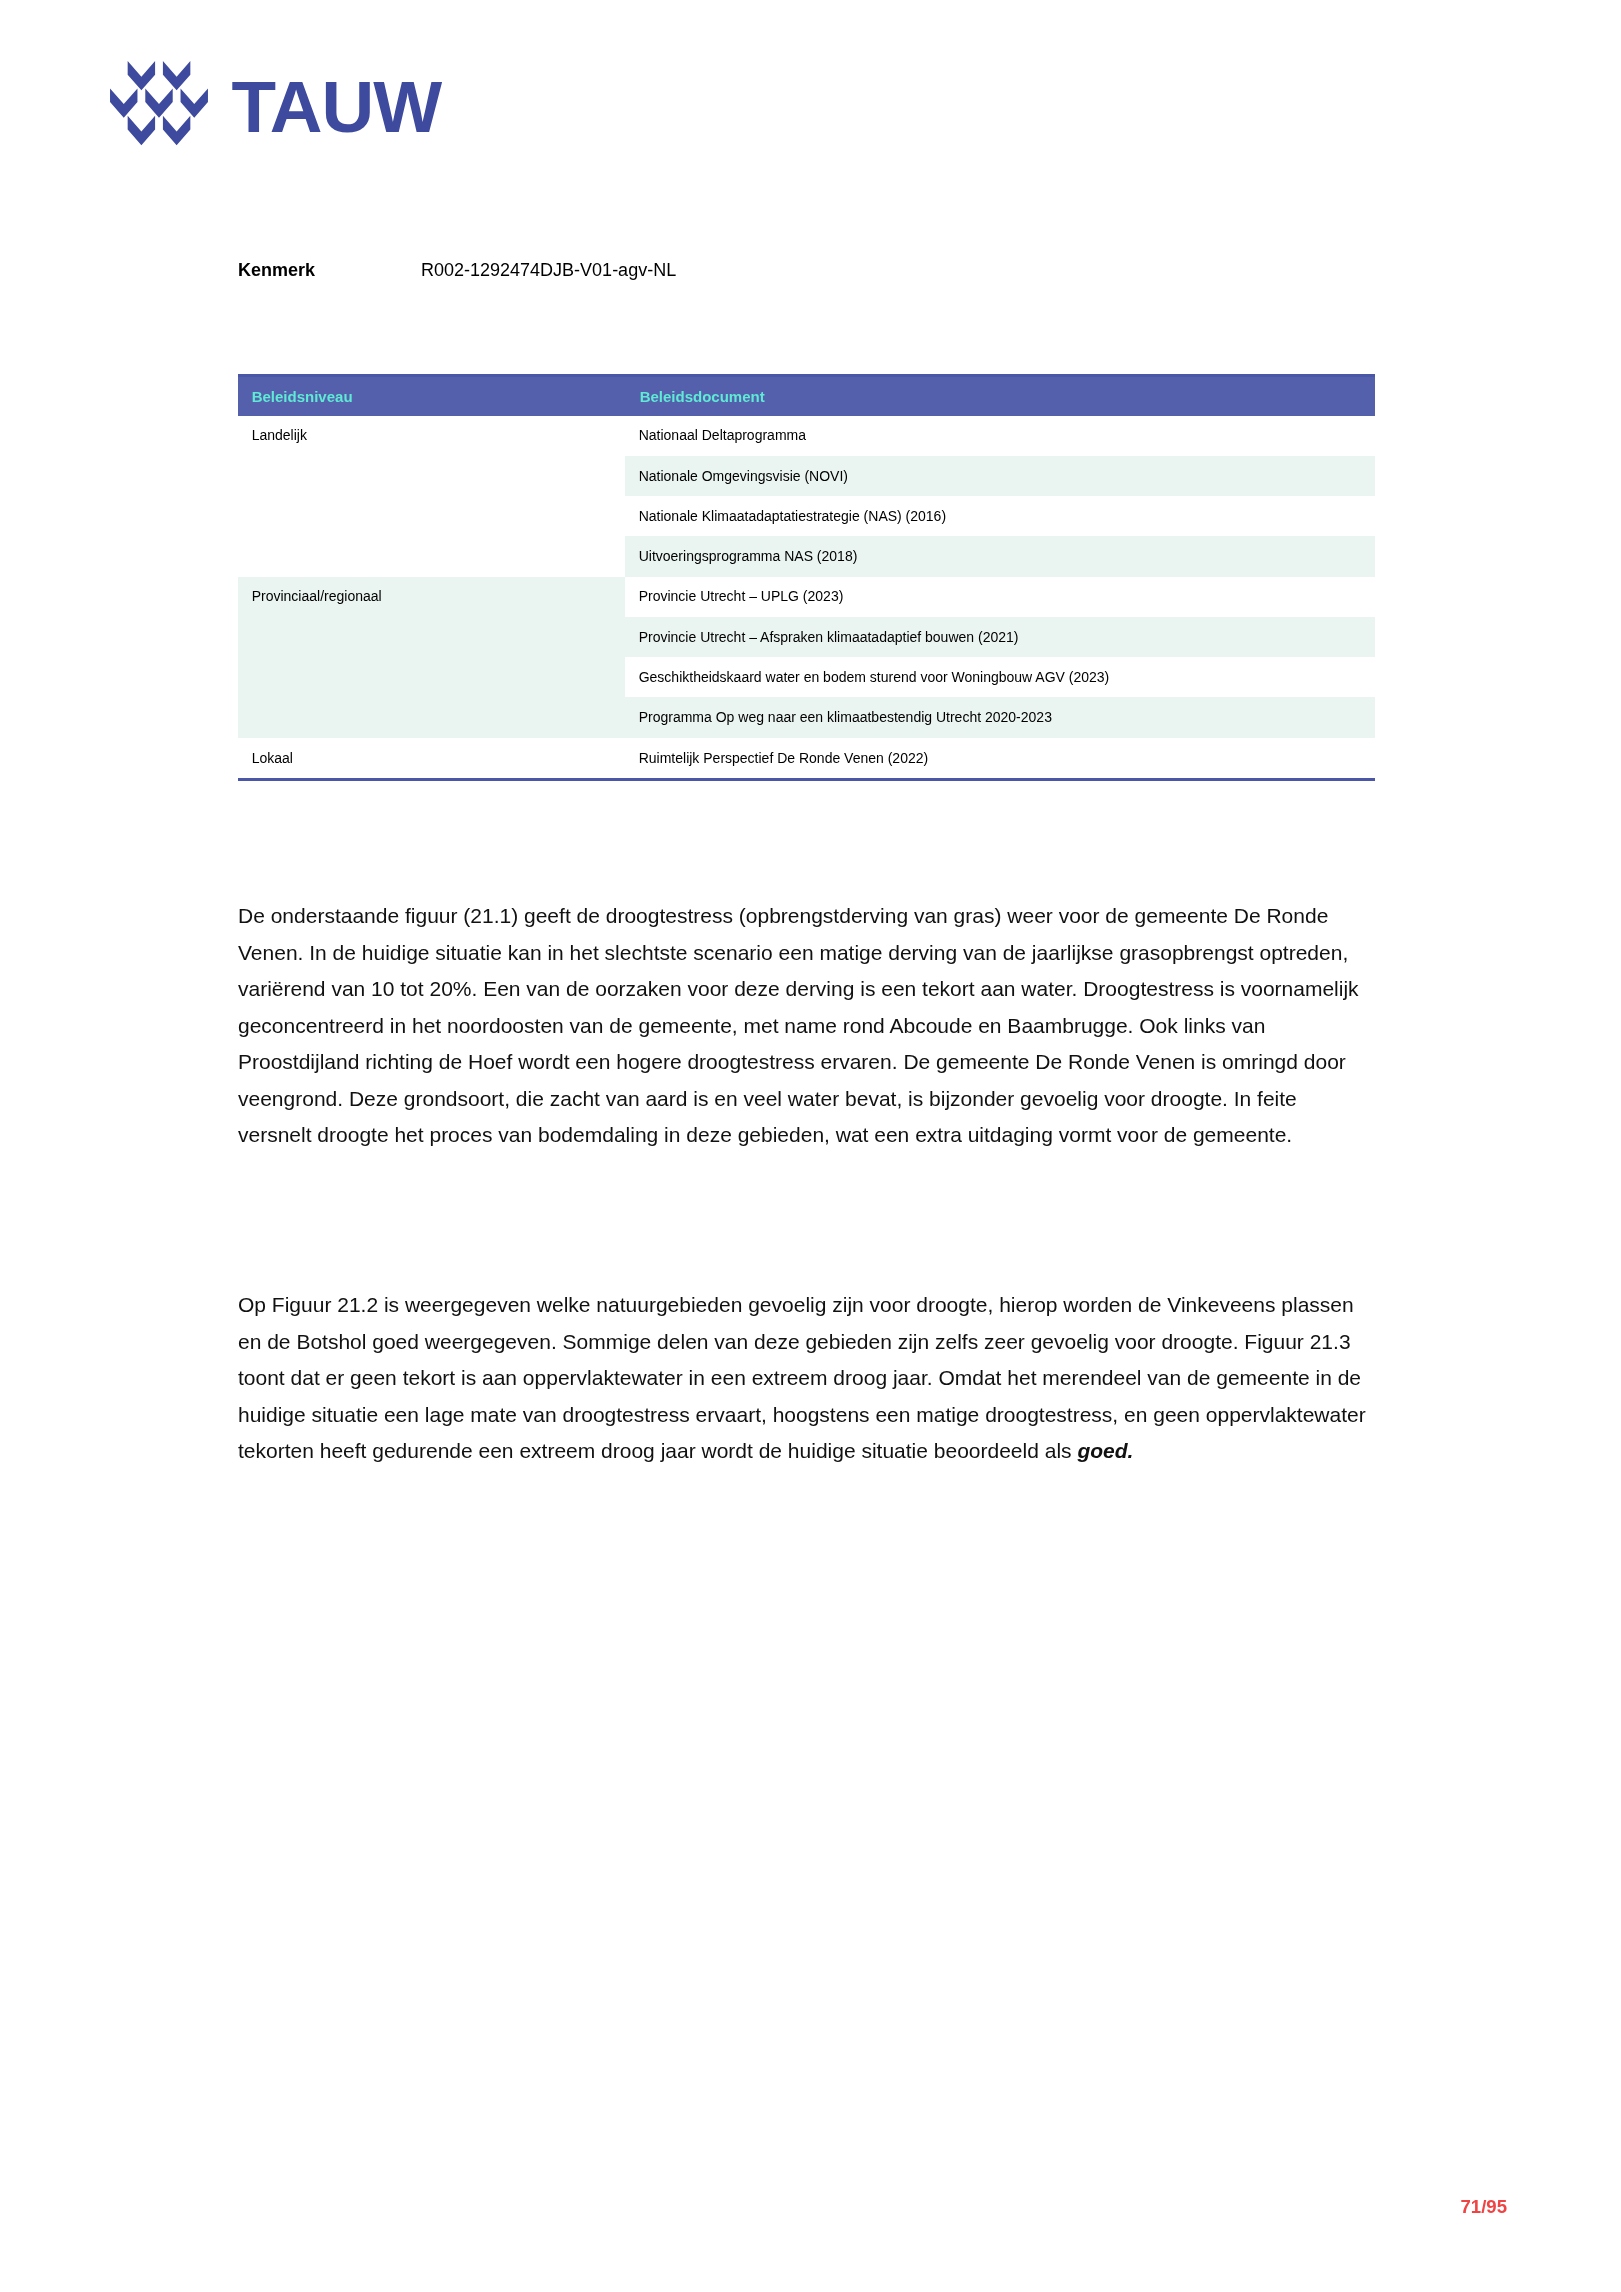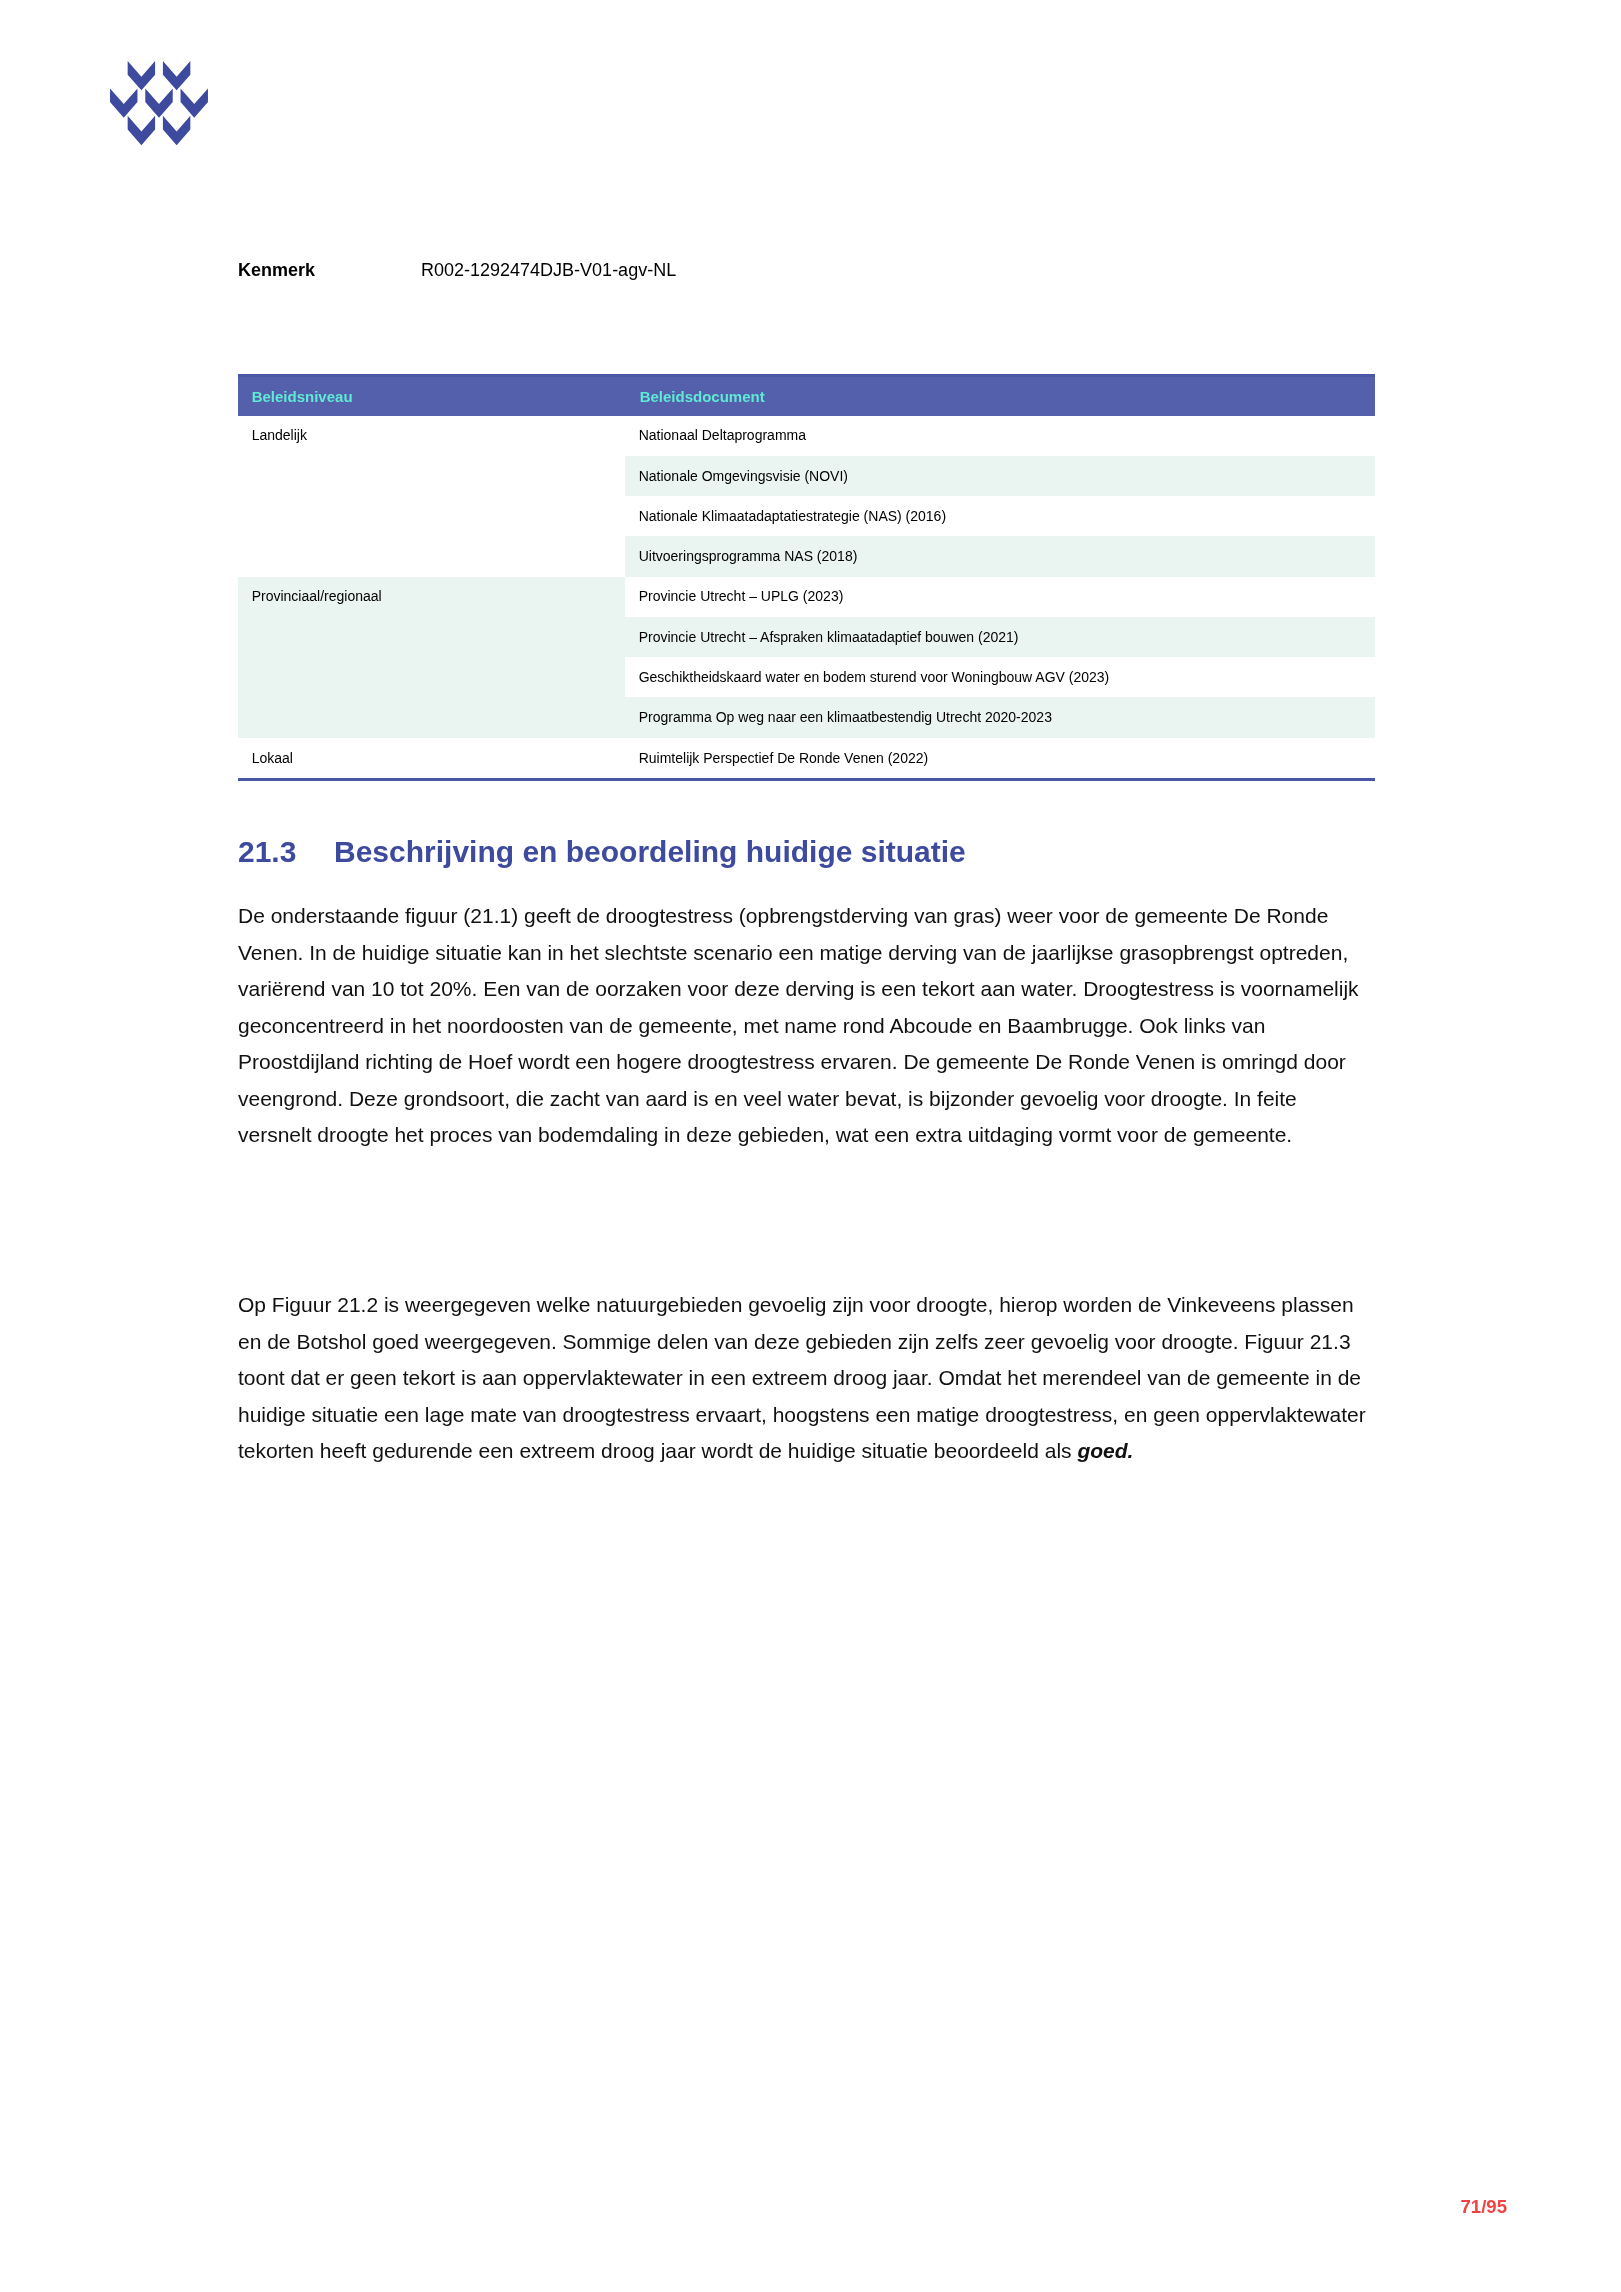--- a/index.html
+++ b/index.html
@@ -159,20 +159,21 @@
           <path d="M20 2 L34 18 L48 2 L48 16 L34 32 L20 16 Z"></path>
           <path d="M56 2 L70 18 L84 2 L84 16 L70 32 L56 16 Z"></path>
           <path d="M2 30 L16 46 L30 30 L30 44 L16 60 L2 44 Z"></path>
           <path d="M38 30 L52 46 L66 30 L66 44 L52 60 L38 44 Z"></path>
           <path d="M74 30 L88 46 L102 30 L102 44 L88 60 L74 44 Z"></path>
           <path d="M20 58 L34 74 L48 58 L48 72 L34 88 L20 72 Z"></path>
           <path d="M56 58 L70 74 L84 58 L84 72 L70 88 L56 72 Z"></path>
         </g>
       </svg>
     </span>
+    <span class="logo-word">TAUW</span>
   </div>
 
   <div class="kenmerk-row">
     <span class="kenmerk-label">Kenmerk</span>
     <span class="kenmerk-value">R002-1292474DJB-V01-agv-NL</span>
   </div>
 
   <div class="policy-table-wrap">
     <table class="policy-table">
       <colgroup>
@@ -217,23 +218,20 @@
 
         <tr>
           <td class="levelcell white">Lokaal</td>
           <td class="white">Ruimtelijk Perspectief De Ronde Venen (2022)</td>
         </tr>
 
       </tbody>
     </table>
   </div>
 
-  <div class="section-heading">
-    <span class="sec-num">21.3</span><span>Beschrijving en beoordeling huidige situatie</span>
-  </div>
 
   <p class="body-text" id="para-1">De onderstaande figuur (21.1) geeft de droogtestress (opbrengstderving van gras) weer voor de gemeente De Ronde Venen. In de huidige situatie kan in het slechtste scenario een matige derving van de jaarlijkse grasopbrengst optreden, variërend van 10 tot 20%. Een van de oorzaken voor deze derving is een tekort aan water. Droogtestress is voornamelijk geconcentreerd in het noordoosten van de gemeente, met name rond Abcoude en Baambrugge. Ook links van Proostdijland richting de Hoef wordt een hogere droogtestress ervaren. De gemeente De Ronde Venen is omringd door veengrond. Deze grondsoort, die zacht van aard is en veel water bevat, is bijzonder gevoelig voor droogte. In feite versnelt droogte het proces van bodemdaling in deze gebieden, wat een extra uitdaging vormt voor de gemeente.</p>
 
   <p class="body-text" id="para-2"><span>Op Figuur 21.2 is weergegeven welke natuurgebieden gevoelig zijn voor droogte, hierop worden de Vinkeveens plassen en de Botshol goed weergegeven. Sommige delen van deze gebieden zijn zelfs zeer gevoelig voor droogte. Figuur 21.3 toont dat er geen tekort is aan oppervlaktewater in een extreem droog jaar. Omdat het merendeel van de gemeente in de huidige situatie een lage mate van droogtestress ervaart, hoogstens een matige droogtestress, en geen oppervlaktewater tekorten heeft gedurende een extreem droog jaar wordt de huidige situatie beoordeeld als </span><b class="bi">goed.</b></p>
 
   <div class="page-footer">71/95</div>
 
 </div>
 
 

